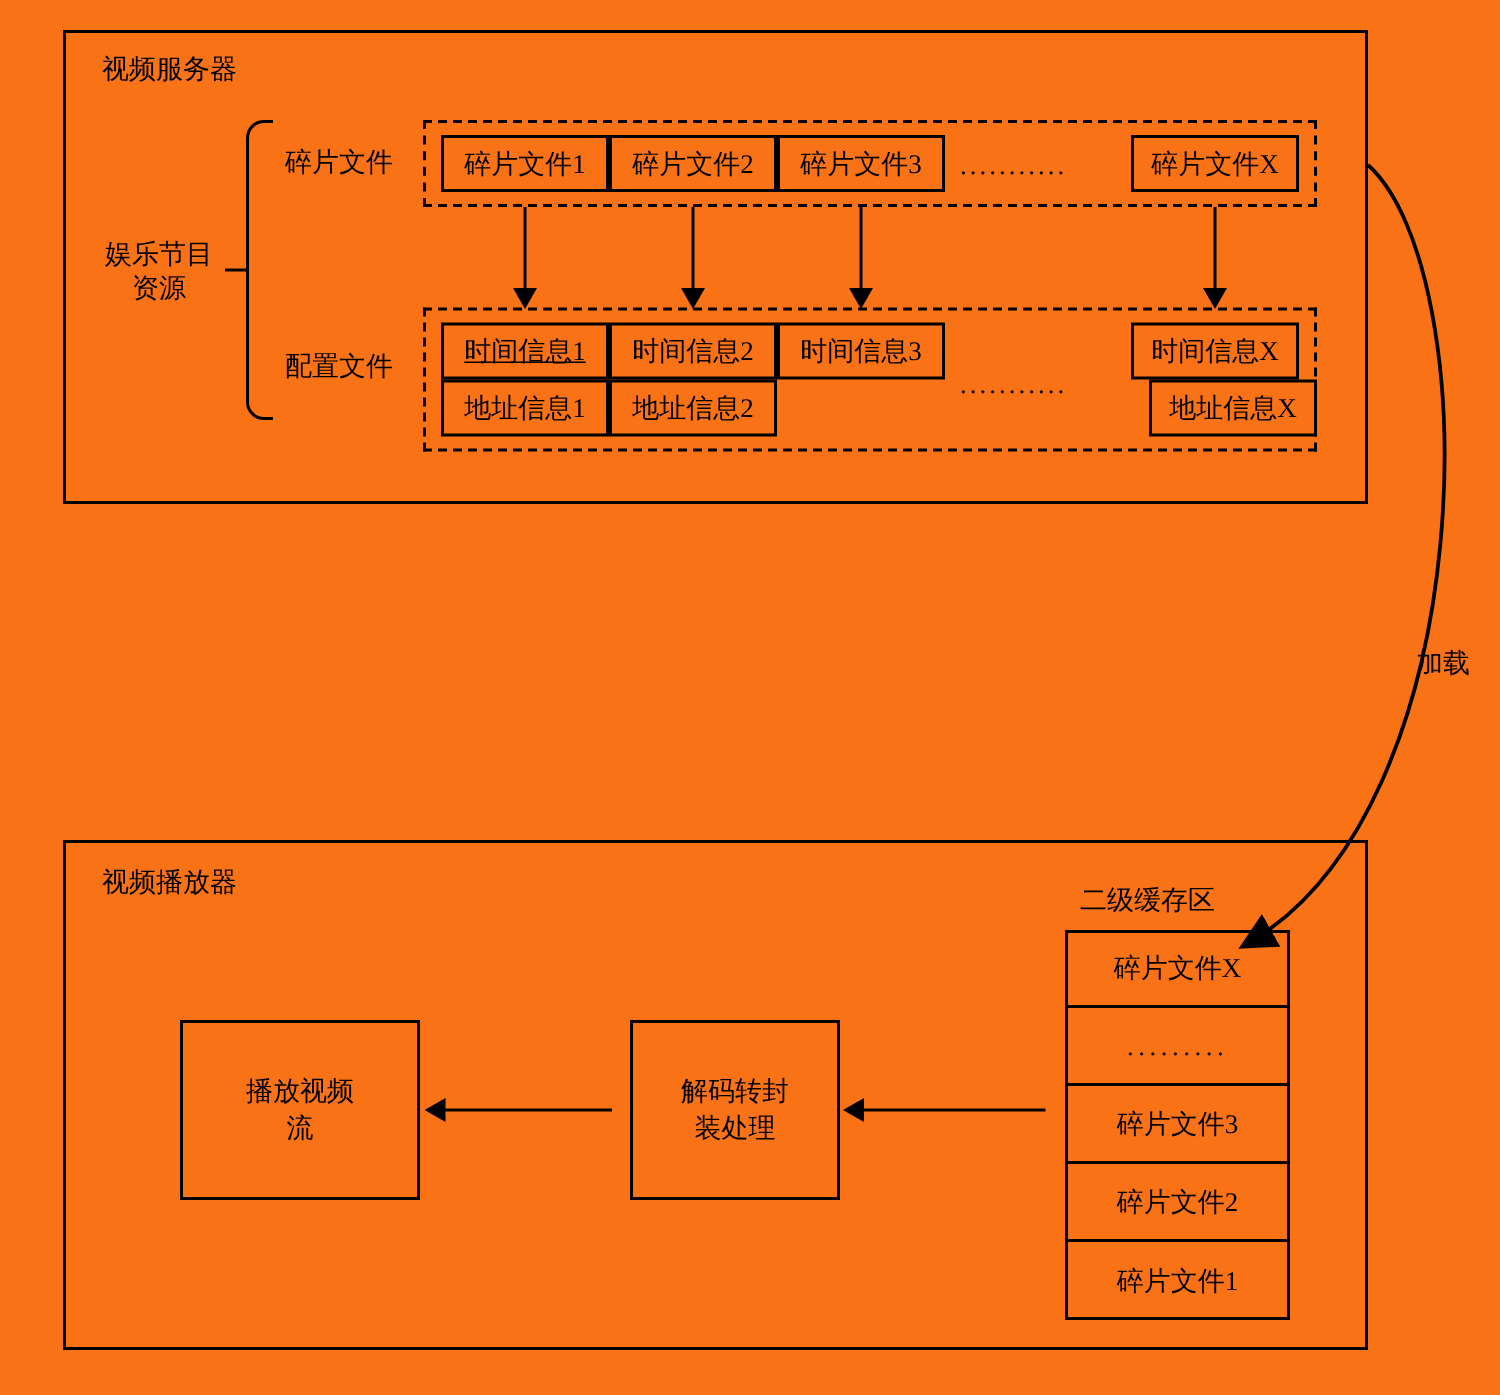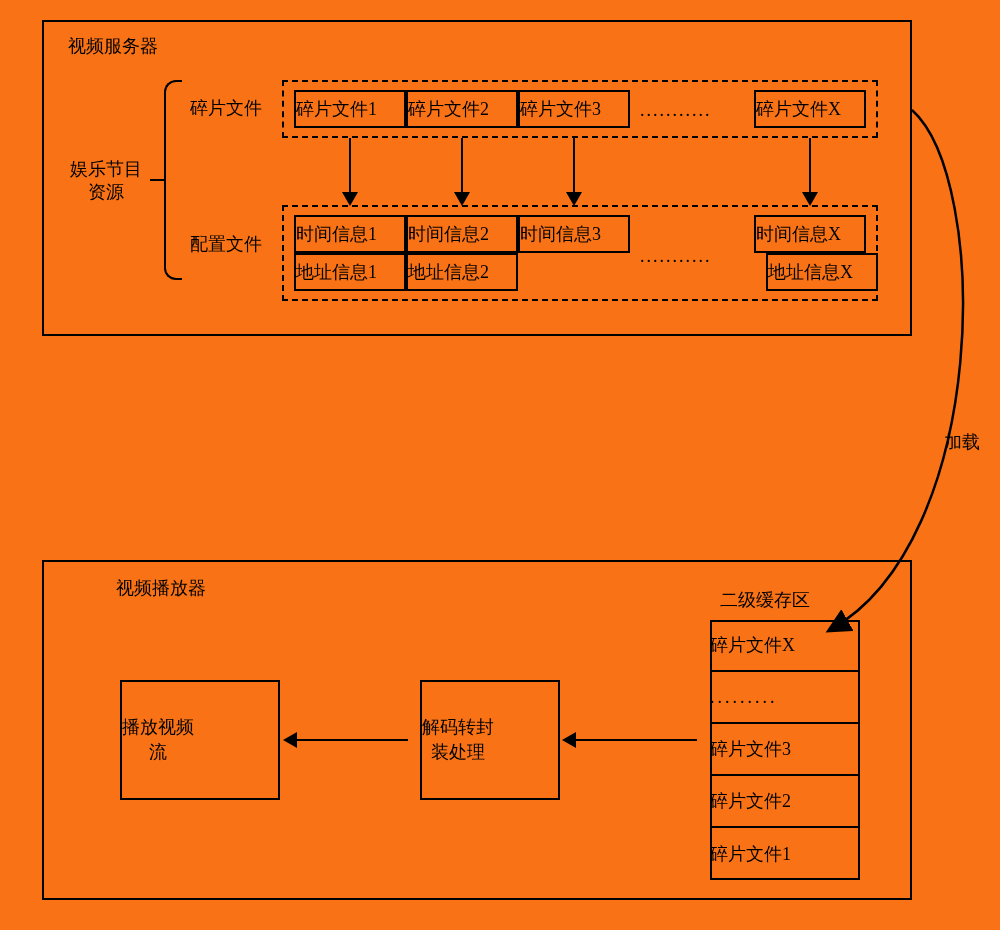--- a/index.html
+++ b/index.html
@@ -19,21 +19,21 @@
   }
   .box {
     position: absolute;
     box-sizing: border-box;
   }
   .solid { border: 2px solid #000; }
   .dashed { border: 2px dashed #000; }
   .center {
     display: flex;
     align-items: center;
-    justify-content: flex-start;
+    justify-content: center;
     text-align: center;
   }
   .label {
     position: absolute;
   }
   .vcenter {
     display: flex;
     flex-direction: column;
     justify-content: flex-end;
     line-height: 1.3;
@@ -154,21 +154,21 @@
   <div class="arrow-head-down" style="left:454px; top:192px;"></div>
 
   <div class="vline" style="left:573px; top:138px; height:56px;"></div>
   <div class="arrow-head-down" style="left:566px; top:192px;"></div>
 
   <div class="vline" style="left:809px; top:138px; height:56px;"></div>
   <div class="arrow-head-down" style="left:802px; top:192px;"></div>
 
   <div class="box dashed" style="left:282px; top:205px; width:596px; height:96px;"></div>
 
-  <div class="box solid center" style="left:294px; top:215px; width:112px; height:38px;">
+  <div class="box solid center" style="left:294px; top:215px; width:112px; height:38px;text-decoration:underline;">
       <span>时间信息1</span>
     </div>
   <div class="box solid center" style="left:406px; top:215px; width:112px; height:38px;">
       <span>时间信息2</span>
     </div>
   <div class="box solid center" style="left:518px; top:215px; width:112px; height:38px;">
       <span>时间信息3</span>
     </div>
   <div class="box solid center" style="left:754px; top:215px; width:112px; height:38px;">
       <span>时间信息X</span>
@@ -189,21 +189,21 @@
     <defs>
       <marker id="ah" markerWidth="12" markerHeight="12" refX="8" refY="5" orient="auto">
         <path d="M0,0 L10,5 L0,10 Z" fill="#000"></path>
       </marker>
     </defs>
     <path d="M 912 110 C 990 180, 990 540, 830 630" stroke="#000" stroke-width="2.5" fill="none" marker-end="url(#ah)"></path>
   </svg>
   <div class="label" style="left:944px; top:430px;">加载</div>
 
   <div class="box solid" style="left:42px; top:560px; width:870px; height:340px;">
-    <span class="label" style="left:24px; top:14px;margin-left:48px;">视频播放器</span>
+    <span class="label" style="left:24px; top:14px;">视频播放器</span>
   </div>
 
   <div class="label" style="left:720px; top:588px;">二级缓存区</div>
 
   <div class="box solid" style="left:710px; top:620px; width:150px; height:260px;"></div>
   <div class="center" style="position:absolute; left:710px; top:620px; width:150px; height:52px; border-bottom:2px solid #000; box-sizing:border-box;">
       <span>碎片文件X</span>
     </div>
   <div class="center" style="position:absolute; left:710px; top:672px; width:150px; height:52px; border-bottom:2px solid #000; box-sizing:border-box; letter-spacing:3px;">
       <span>.........</span>

